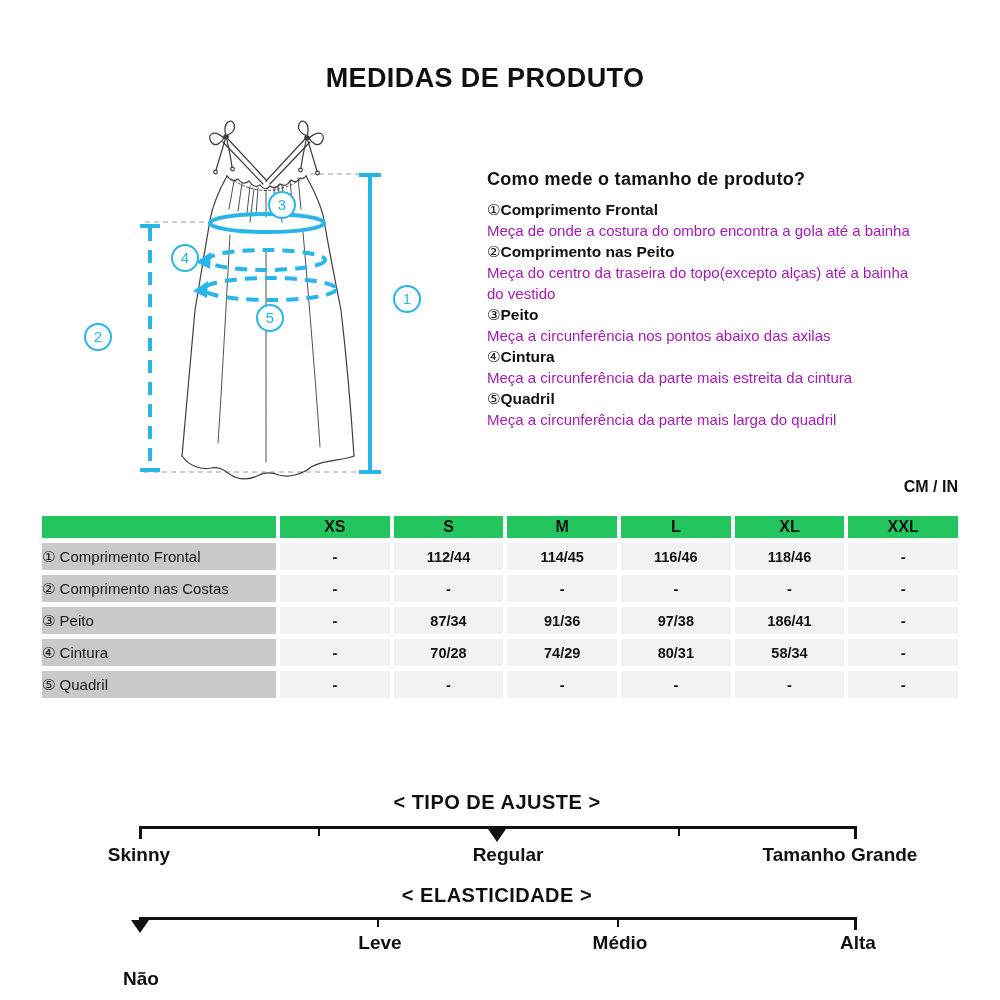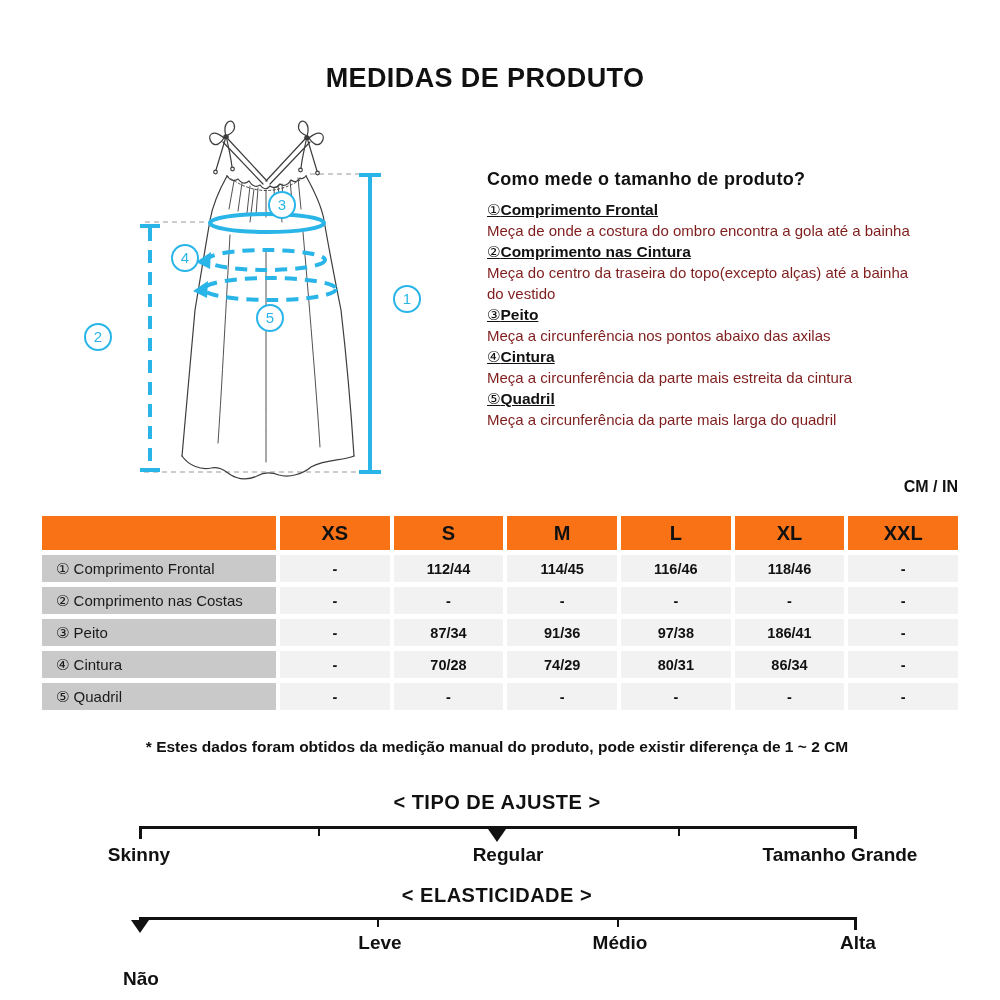--- a/index.html
+++ b/index.html
@@ -5,29 +5,29 @@
   html,body{margin:0;padding:0;background:#fff;}
   #page{position:relative;width:1000px;height:1000px;background:#fff;overflow:hidden;
         font-family:"Liberation Sans","DejaVu Sans",sans-serif;color:#111;}
   .abs{position:absolute;}
   
   #page-title{left:485px;top:63px;transform:translateX(-50%);font-size:27px;font-weight:bold;letter-spacing:.4px;white-space:nowrap;}
   #brand-logo{left:791px;top:50px;font-size:37px;font-weight:bold;letter-spacing:-1px;}
   
   #instructions{left:487px;top:153px;width:436px;margin-top:16px;}
   #instructions .heading{font-size:18px;font-weight:bold;letter-spacing:.3px;margin-bottom:9px;}
-  .instr-title{font-size:15.5px;font-weight:bold;line-height:21px;text-decoration:underline;}
+  .instr-title{font-size:15.5px;font-weight:bold;line-height:21px;}
   .instr-title .num{font-weight:normal;font-size:15px;}
-  .instr-desc{font-size:15px;color:#7f1d1d;line-height:21px;}
+  .instr-desc{font-size:15px;color:#a21caf;line-height:21px;}
   
   #units-label{right:42px;top:478px;font-size:16px;font-weight:bold;}
   
   #size-table{left:42px;top:516px;width:916px;display:grid;grid-template-columns:234px repeat(6,1fr);gap:5px 4px;}
-  .th{background:#f97316;height:34px;display:flex;align-items:center;justify-content:center;font-size:20px;font-weight:bold;}
-  .rowlabel{background:#c9c9c9;height:27px;display:flex;align-items:center;padding-left:14px;font-size:15px;color:#1a1a1a;}
+  .th{background:#22c55e;height:22px;display:flex;align-items:center;justify-content:center;font-size:16px;font-weight:bold;}
+  .rowlabel{background:#c9c9c9;height:27px;display:flex;align-items:center;padding-left:0;font-size:15px;color:#1a1a1a;}
   .cell{background:#f2f2f2;height:27px;display:flex;align-items:center;justify-content:center;font-size:14.5px;font-weight:bold;}
   
   #footnote{left:497px;top:738px;transform:translateX(-50%);font-size:15.5px;font-weight:bold;white-space:nowrap;}
   
   .slider-title{transform:translateX(-50%);left:497px;font-size:20px;font-weight:bold;letter-spacing:.5px;white-space:nowrap;}
   .track{height:3px;background:#111;}
   .tick-end{width:3px;height:13px;background:#111;}
   .tick-mid{width:2px;height:10px;background:#111;}
   .marker{width:0;height:0;border-left:9px solid transparent;border-right:9px solid transparent;border-top:13px solid #111;}
   .slider-label{transform:translateX(-50%);font-size:19px;font-weight:bold;white-space:nowrap;text-align:center;}
@@ -128,21 +128,21 @@
       <text x="125" y="153" fill="#29b5e8">4</text>
       <circle cx="210" cy="208" r="13" fill="#fff" stroke="#29b5e8" stroke-width="2"></circle>
       <text x="210" y="213" fill="#29b5e8">5</text>
     </g>
   </svg>
 
   <div class="abs" id="instructions">
     <div class="heading">Como mede o tamanho de produto?</div>
     <div class="instr-title"><span class="num">①</span><span>Comprimento Frontal</span></div>
     <div class="instr-desc">Meça de onde a costura do ombro encontra a gola até a bainha</div>
-    <div class="instr-title"><span class="num">②</span><span>Comprimento nas Cintura</span></div>
+    <div class="instr-title"><span class="num">②</span><span>Comprimento nas Peito</span></div>
     <div class="instr-desc">Meça do centro da traseira do topo(excepto alças) até a bainha do vestido</div>
     <div class="instr-title"><span class="num">③</span><span>Peito</span></div>
     <div class="instr-desc">Meça a circunferência nos pontos abaixo das axilas</div>
     <div class="instr-title"><span class="num">④</span><span>Cintura</span></div>
     <div class="instr-desc">Meça a circunferência da parte mais estreita da cintura</div>
     <div class="instr-title"><span class="num">⑤</span><span>Quadril</span></div>
     <div class="instr-desc">Meça a circunferência da parte mais larga do quadril</div>
   </div>
 
   <div class="abs" id="units-label">CM / IN</div>
@@ -178,33 +178,32 @@
     <div class="cell">91/36</div>
     <div class="cell">97/38</div>
     <div class="cell">186/41</div>
     <div class="cell">-</div>
 
     <div class="rowlabel">④ Cintura</div>
     <div class="cell">-</div>
     <div class="cell">70/28</div>
     <div class="cell">74/29</div>
     <div class="cell">80/31</div>
-    <div class="cell">86/34</div>
+    <div class="cell">58/34</div>
     <div class="cell">-</div>
 
     <div class="rowlabel">⑤ Quadril</div>
     <div class="cell">-</div>
     <div class="cell">-</div>
     <div class="cell">-</div>
     <div class="cell">-</div>
     <div class="cell">-</div>
     <div class="cell">-</div>
   </div>
 
-  <div class="abs" id="footnote">* Estes dados foram obtidos da medição manual do produto, pode existir diferença de 1 ~ 2 CM</div>
 
   <div class="abs slider-title" style="top:791px">&lt; TIPO DE AJUSTE &gt;</div>
   <div>
     <div class="abs track" style="left:139px;top:826px;width:718px"></div>
     <div class="abs tick-end" style="left:139px;top:826px"></div>
     <div class="abs tick-mid" style="left:318px;top:826px"></div>
     <div class="abs tick-mid" style="left:678px;top:826px"></div>
     <div class="abs tick-end" style="left:854px;top:826px"></div>
     <div class="abs marker" style="left:488px;top:829px"></div>
     <div class="abs slider-label" style="left:139px;top:844px">Skinny</div>

